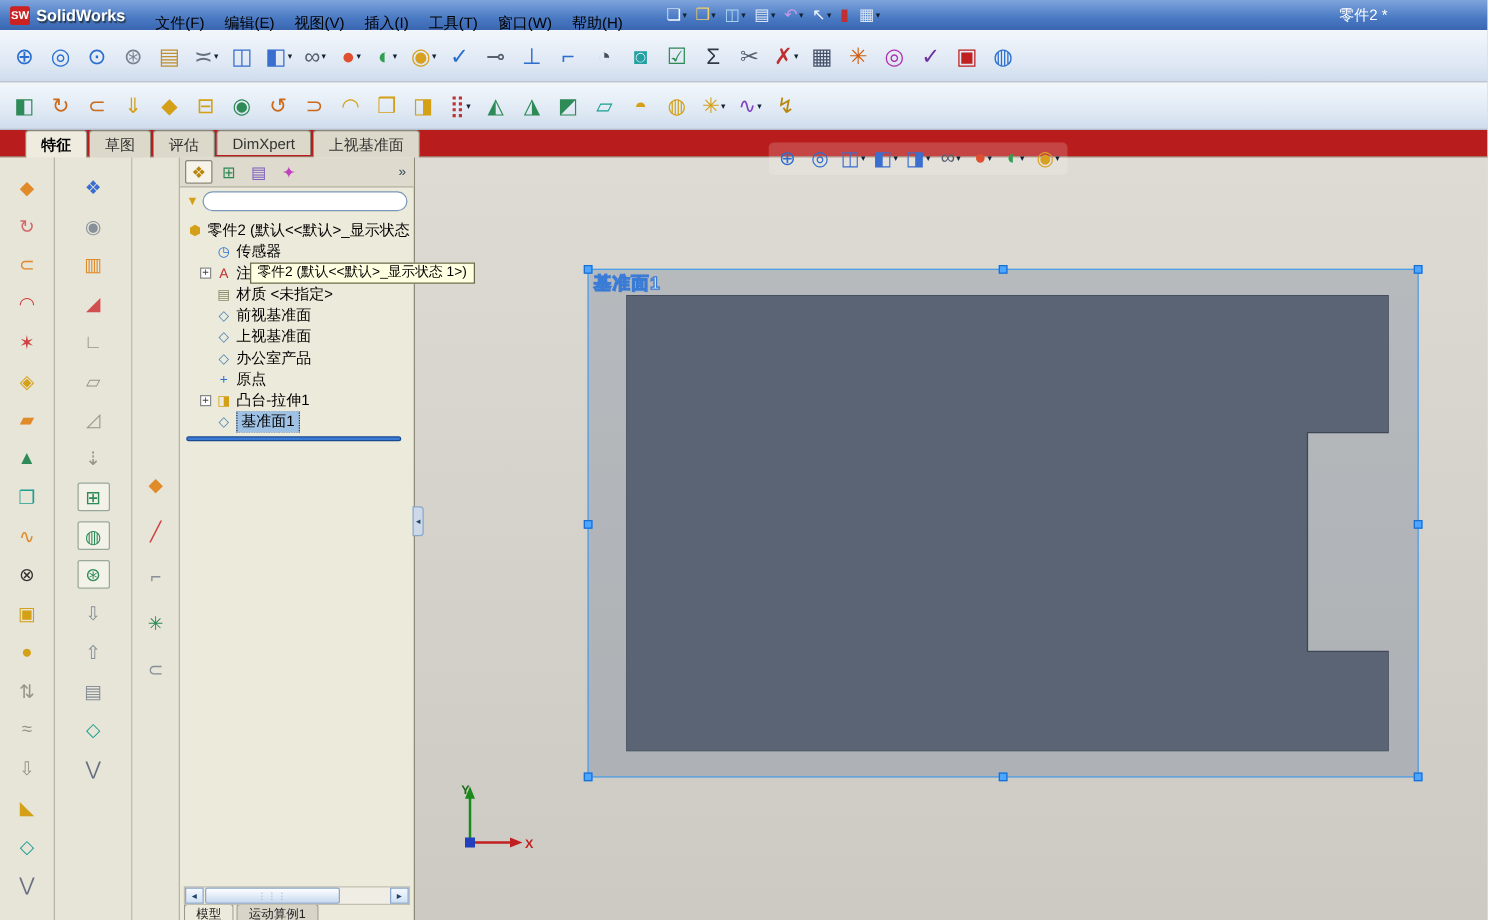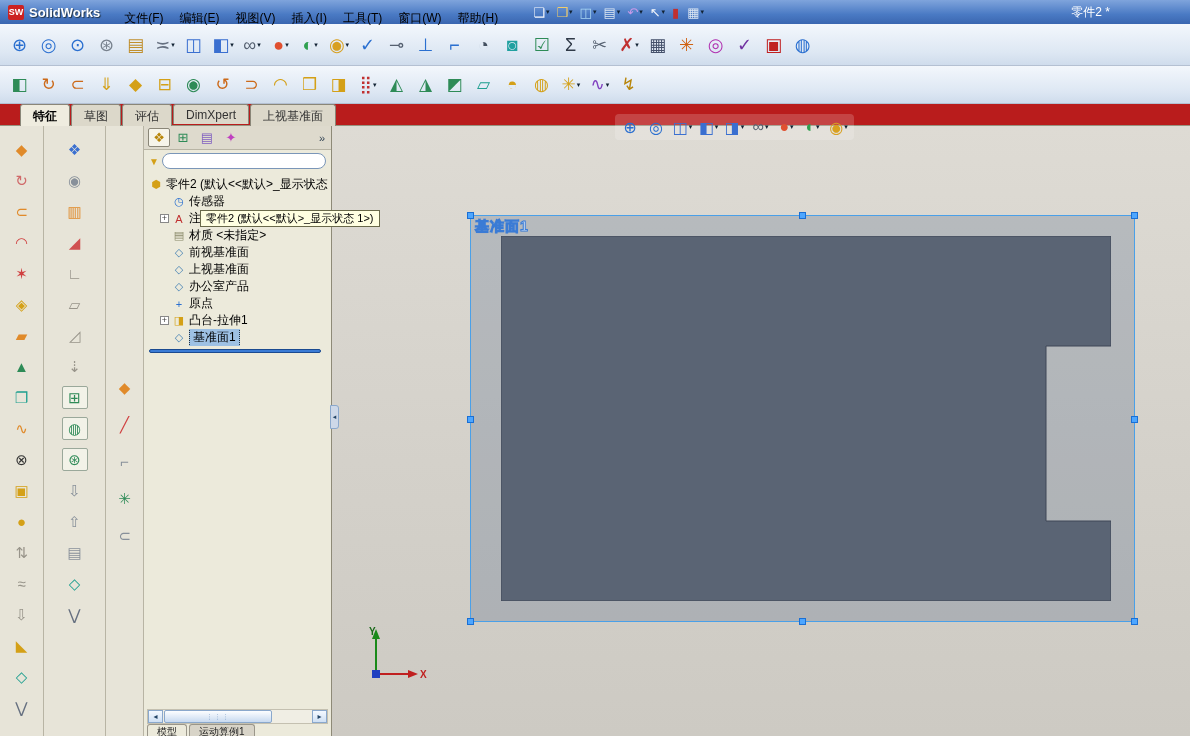--- a/index.html
+++ b/index.html
@@ -58,21 +58,21 @@
   .exp:not(:empty) { border:1px solid #888; background:#fff; }
   .ticon { width:14px; flex:none; text-align:center; font-size:11px; }
   .tlabel { overflow:hidden; }
   .tree-row.selected .tlabel { background:var(--selection); border:1px dotted #234; padding:0 3px; }
   .rollback { height:4px; background:var(--accent); border:1px solid #1a4a90; margin:3px 8px 0 3px; border-radius:2px; }
   .spacer { flex:1; }
 
   .hscroll { height:15px; margin:0 3px; background:#f0eee4; border:1px solid #c4c0b0; display:flex; align-items:center; }
   .sb-btn { width:15px; height:13px; background:linear-gradient(180deg,#f4f9ff,#cfe0f4); border:1px solid #8aa8cc; color:#246; font-size:8px; display:flex; align-items:center; justify-content:center; flex:none; }
   .sb-thumb { width:108px; height:13px; margin-left:1px; background:linear-gradient(180deg,#fdfeff,#c8daf0); border:1px solid #8aa8cc; border-radius:2px; display:flex; align-items:center; justify-content:center; color:#8aa8cc; font-size:7px; letter-spacing:1px; }
-  .panel-bottom-tabs { height:12px; display:flex; gap:2px; padding-left:3px; overflow:hidden; }
+  .panel-bottom-tabs { height:12px; display:flex; gap:2px; padding-left:3px; overflow:hidden;align-items:center; }
   .pb-tab { background:#d8d4c8; border:1px solid #9a968a; border-bottom:none; font-size:10px; padding:0 9px; border-radius:3px 3px 0 0; height:15px; color:#222; }
   .pb-tab.active { background:#eceadb; }
 
   
   .viewport { flex:1; position:relative; background:linear-gradient(180deg,#dedbd4 0%,#d4d1ca 55%,#cdcac3 100%); overflow:hidden; }
   .plane { position:absolute; left:138px; top:89px; width:665px; height:407px; background:var(--plane_fill); border:1px solid var(--plane_border); }
   .part-svg { position:absolute; left:30px; top:20px; display:block; }
   .handle { position:absolute; width:7px; height:7px; background:var(--handle); border:1px solid #1a6fd4; }
   .h-tl{left:-4px;top:-4px} .h-tm{left:328px;top:-4px} .h-tr{right:-4px;top:-4px}
   .h-ml{left:-4px;top:200px} .h-mr{right:-4px;top:200px}

